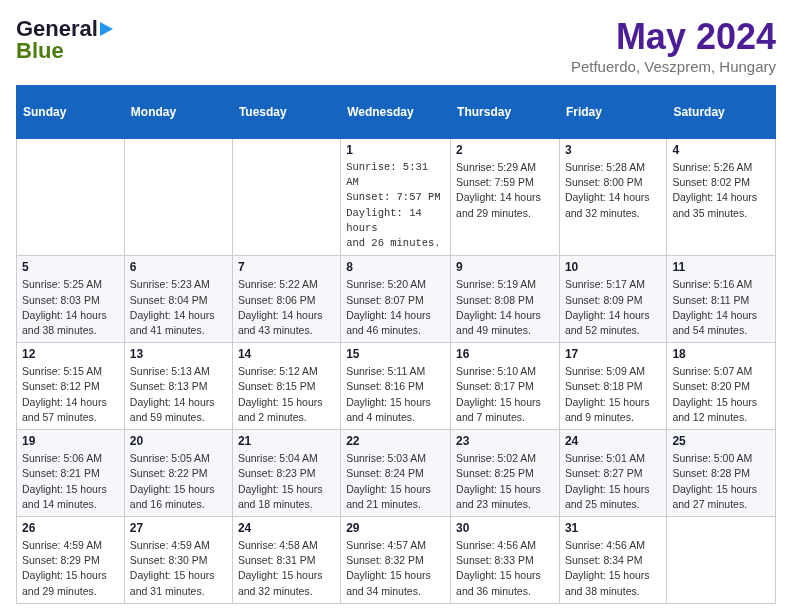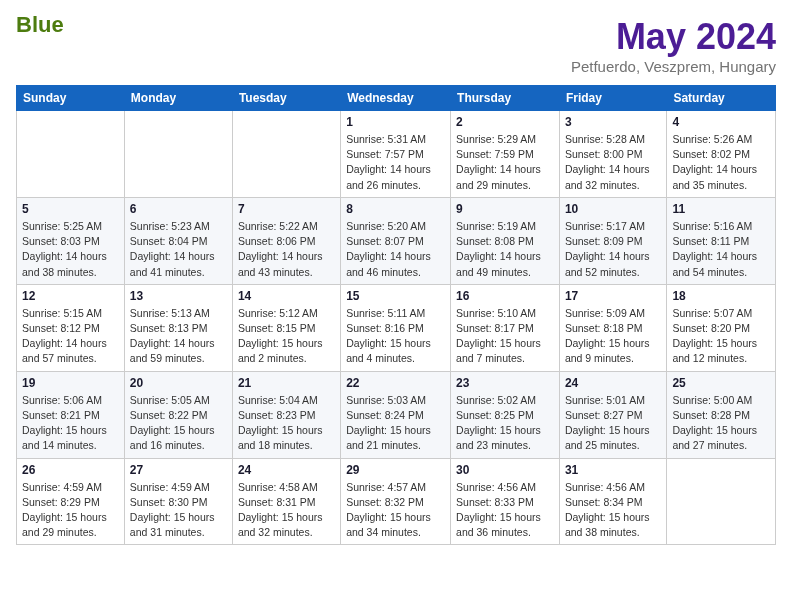--- a/index.html
+++ b/index.html
@@ -39,21 +39,21 @@
     }
     .calendar {
       width: 100%;
       border-collapse: collapse;
       font-size: 11px;
     }
     .calendar th {
       background: #1565c0;
       color: #fff;
       text-align: left;
-      padding: 5px 6px;
+      padding: 19px 6px;
       font-size: 12px;
       border: 1px solid #1565c0;
     }
     .calendar td {
       border: 1px solid #ccc;
       vertical-align: top;
       padding: 4px 5px;
       width: 113px;
       min-height: 80px;
       background: #fff;
@@ -73,20 +73,24 @@
       font-size: 10.5px;
       line-height: 1.45;
     }
     .empty { background: #fff !important; }
   </style>
 </head>
 <body>
 
 <div class="header">
   <div class="logo">
+    <div class="logo-line">
+      <span style="font-size:22px;font-weight:bold;color:#1a1a2e;">General</span>
+      <span style="display:inline-block;width:0;height:0;border-top:7px solid transparent;border-bottom:7px solid transparent;border-left:13px solid #2196f3;margin:0 2px;"></span>
+    </div>
     <span style="font-size:22px;font-weight:bold;color:#4d7c0f;margin-top:-4px;">Blue</span>
   </div>
   <div class="title-block">
     <div class="month-title">May 2024</div>
     <div class="location">Petfuerdo, Veszprem, Hungary</div>
   </div>
 </div>
 
 <table class="calendar">
   <thead>
@@ -100,21 +104,21 @@
         <th>Saturday</th>
       </tr>
   </thead>
   <tbody id="calendar-body">
   <tr>
         <td class="empty"></td>
         <td class="empty"></td>
         <td class="empty"></td>
         <td>
           <span class="day-num">1</span>
-          <div class="day-info" style="white-space: pre-line;">Sunrise: 5:31 AM
+          <div class="day-info" style="white-space: pre-line; font-family: Liberation Mono, monospace;">Sunrise: 5:31 AM
 Sunset: 7:57 PM
 Daylight: 14 hours
 and 26 minutes.</div>
         </td>
         <td>
           <span class="day-num">2</span>
           <div class="day-info" style="white-space: pre-line;">Sunrise: 5:29 AM
 Sunset: 7:59 PM
 Daylight: 14 hours
 and 29 minutes.</div>

